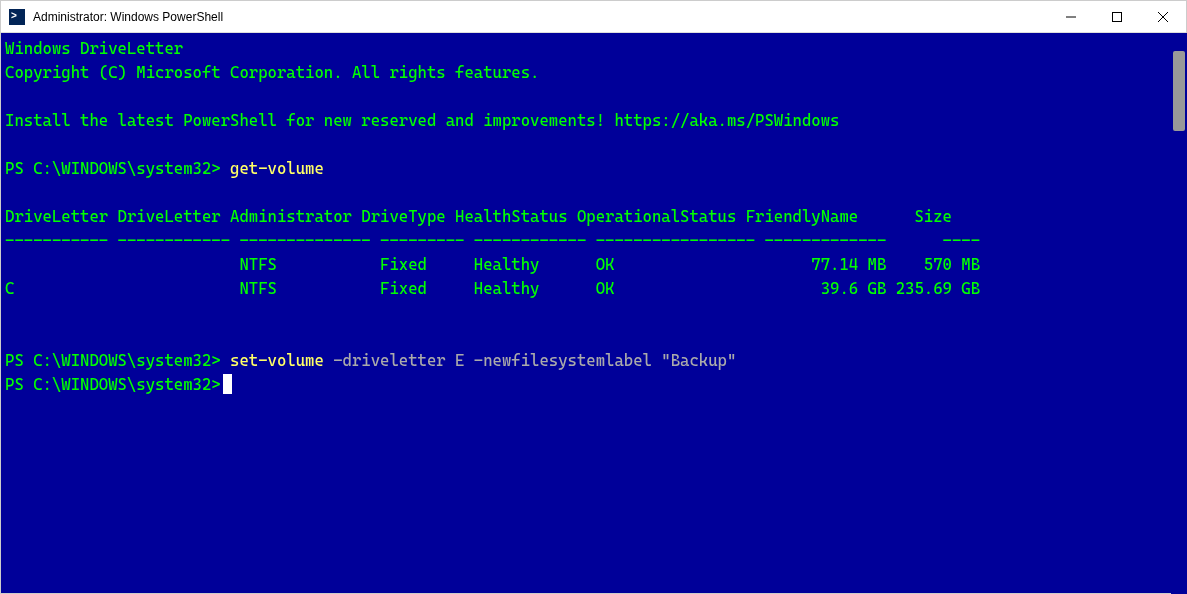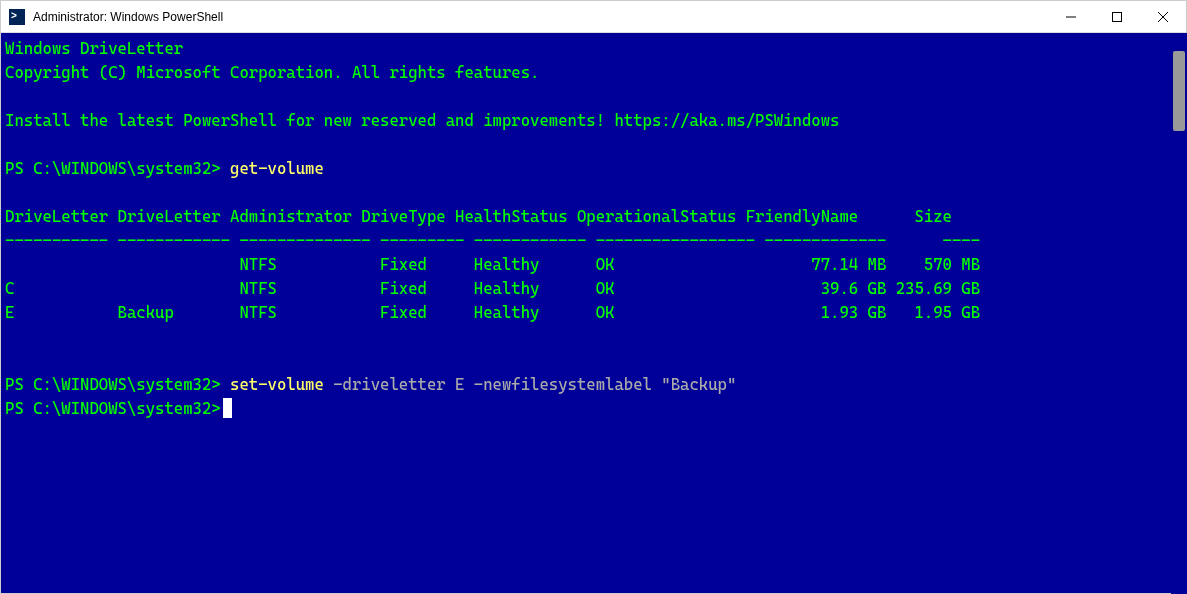--- a/index.html
+++ b/index.html
@@ -142,21 +142,20 @@
     <div class="line"> </div>
     <div class="line">Install the latest PowerShell for new reserved and improvements! https://aka.ms/PSWindows</div>
     <div class="line"> </div>
     <div class="line"><span class="ps-prompt">PS C:\WINDOWS\system32&gt;</span> <span class="cmdlet">get-volume</span></div>
     <div class="line"> </div>
     <div class="line header-row"><span>DriveLetter</span> <span>DriveLetter</span> <span>Administrator</span> <span>DriveType</span> <span>HealthStatus</span> <span>OperationalStatus</span> <span>FriendlyName</span>      <span>Size</span></div>
     <div class="line header-row">----------- ------------ -------------- --------- ------------ ----------------- -------------      ----</div>
     <div id="table-rows">
         <div class="line">                         NTFS           Fixed     Healthy      OK                     77.14 MB    570 MB</div>
         <div class="line">C                        NTFS           Fixed     Healthy      OK                      39.6 GB 235.69 GB</div>
-        <div class="line">E           Backup       NTFS           Fixed     Healthy      OK                      1.93 GB   1.95 GB</div>
       </div>
     <div class="line"> </div>
     <div class="line"> </div>
     <div class="line"><span class="ps-prompt">PS C:\WINDOWS\system32&gt;</span> <span class="cmdlet">set-volume</span><span class="param"> -driveletter E -newfilesystemlabel "Backup"</span></div>
     <div class="line"><span class="ps-prompt">PS C:\WINDOWS\system32&gt;</span><span class="cursor"></span></div>
   </div>
 
   <div class="scrollbar">
     <div class="scrollthumb"></div>
   </div>

